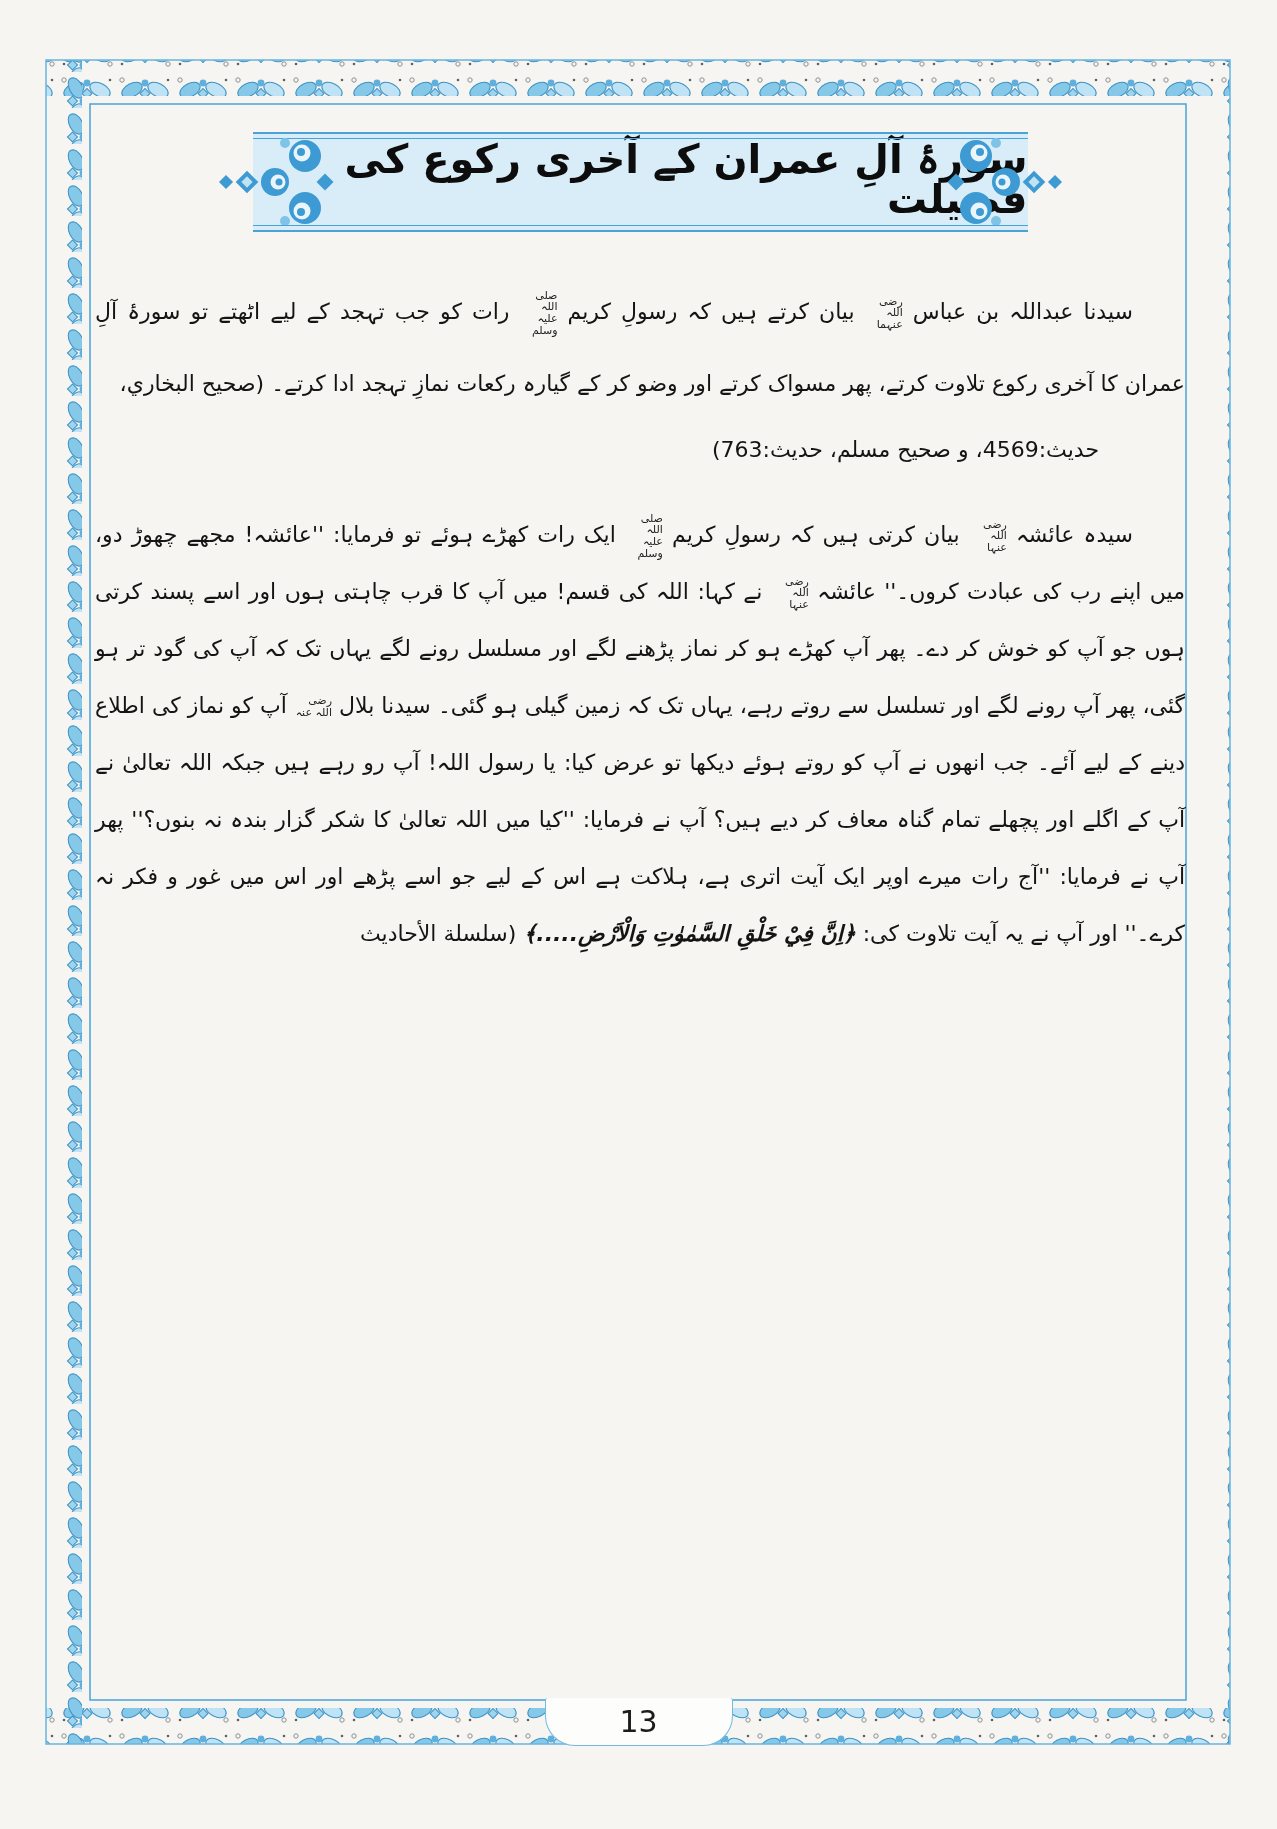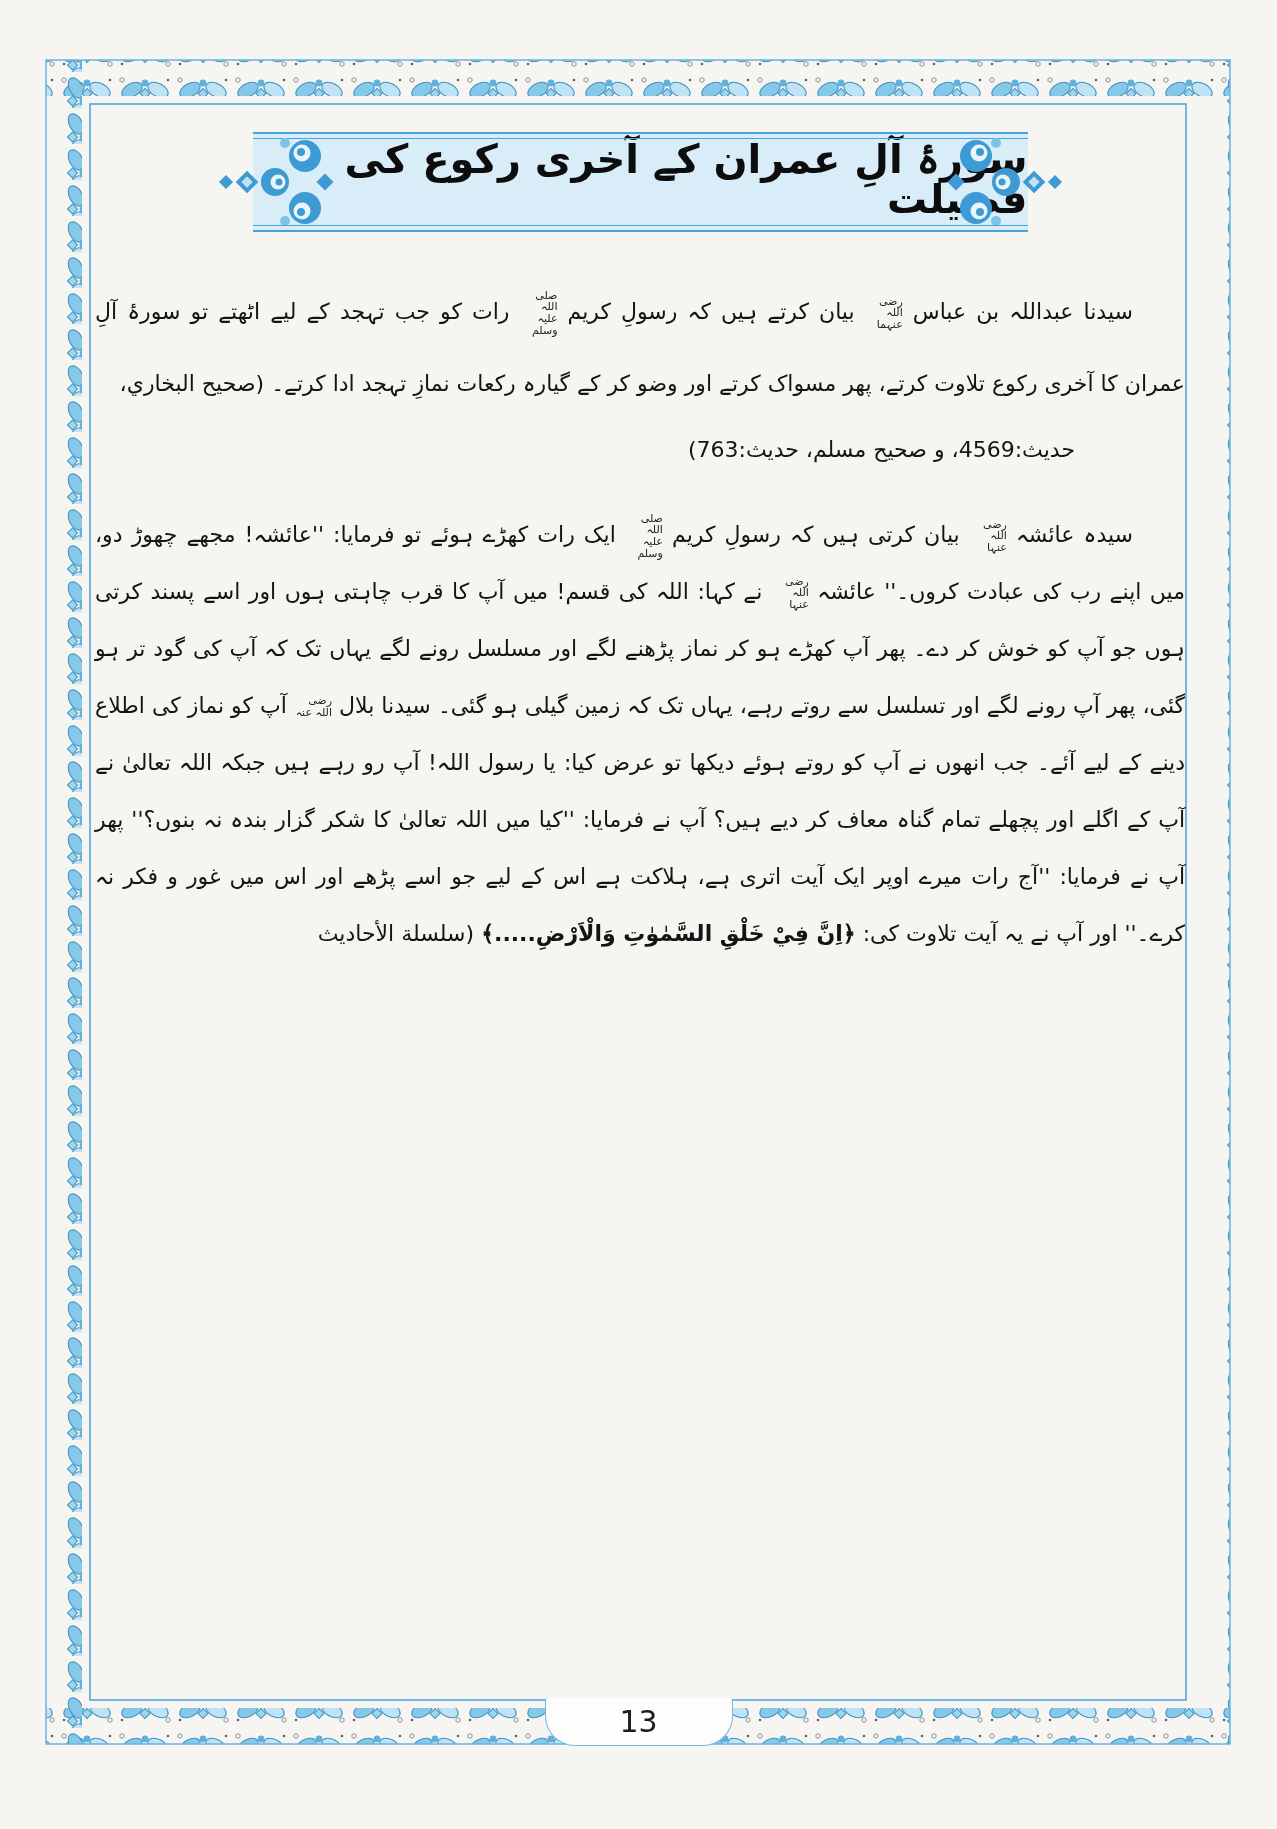--- a/index.html
+++ b/index.html
@@ -49,24 +49,24 @@
   }
   .para{margin:0;text-indent:52px;}
   .para-1{line-height:72px;}
   .para-2{line-height:57px;margin-top:26px;}
   .honorific{
     display:inline-block;width:38px;
     font-size:11px;line-height:1.05;
     vertical-align:middle;text-indent:0;
     color:#222;white-space:normal;
   }
-  .quran{font-weight:bold;}
+  .quran{font-weight:bold;font-style:italic;}
   .citation-1{
     direction:rtl;text-align:right;
-    padding-right:110px;line-height:60px;font-size:22px;
+    padding-right:86px;line-height:60px;font-size:22px;
   }
   .citation-2{
     direction:rtl;text-align:left;
     line-height:60px;font-size:22px;
   }
   
   .pagenum-box{
     position:absolute;left:50%;top:1698px;transform:translateX(-50%);
     width:186px;height:47px;
     background:#fdfdfb;

